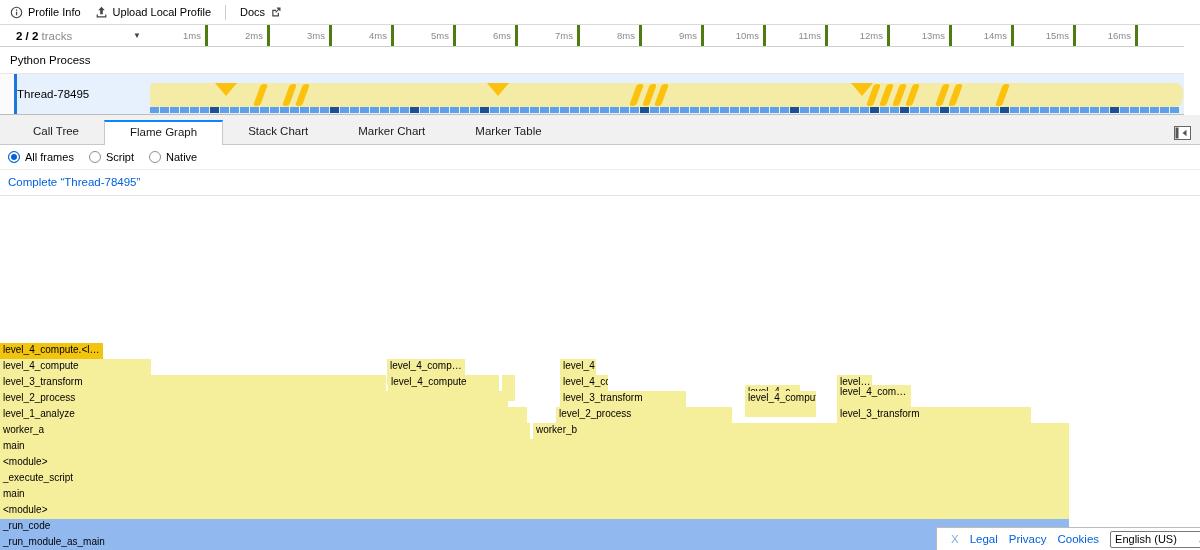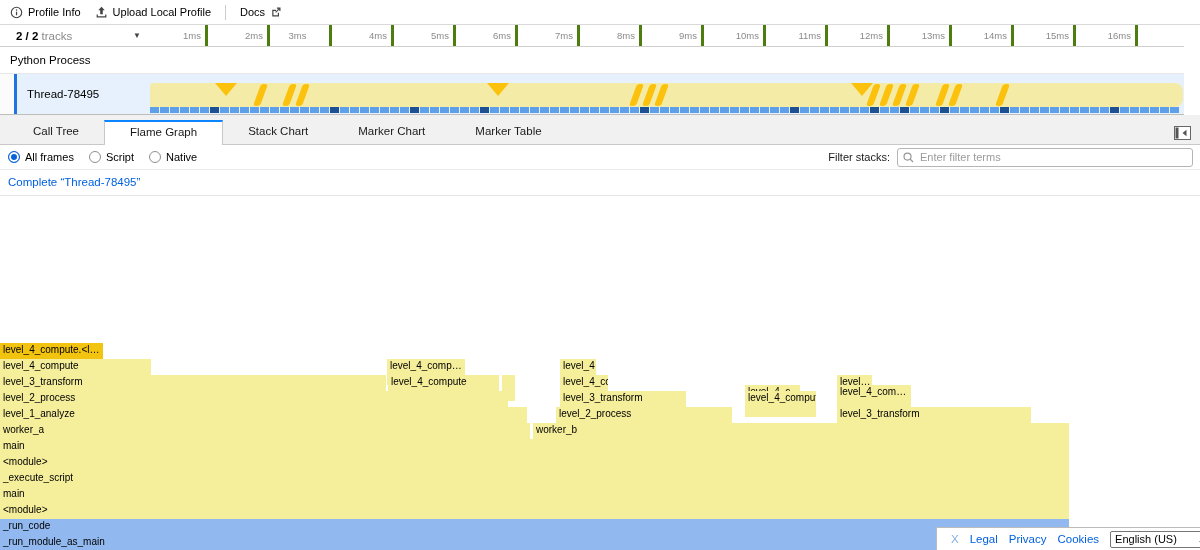--- a/index.html
+++ b/index.html
@@ -25,21 +25,21 @@
   #ruler{position:absolute;left:150px;top:0;right:0;height:22px;overflow:hidden}
   .tick{position:absolute;top:0;height:21px;width:62px;border-right:3px solid #4d7c0f;
         color:#8a8a8a;font-size:9.5px;text-align:right;padding:5px 4px 0 0}
 
   
   #process-row{position:absolute;top:47px;left:0;width:1184px;height:27px;background:#fff;
                border-bottom:1px solid #e8e8e8;line-height:26px;padding-left:10px;font-size:11.5px}
   #thread-row{position:absolute;top:74px;left:0;width:1184px;height:41px;background:#fbfbfb;border-bottom:1px solid #bdbdbd}
   #thread-accent{position:absolute;left:14px;top:0;bottom:0;width:3px;background:var(--thread_accent)}
   #thread-label{position:absolute;left:17px;top:0;bottom:0;width:133px;background:var(--thread_bg);
-                line-height:40px;padding-left:10px;font-size:11.5px;cursor:pointer}
+                line-height:40px;font-size:11.5px;cursor:pointer}
   #track-graph{position:absolute;left:150px;top:0;right:0;bottom:0;background:var(--thread_bg);cursor:pointer}
   #track-fill{position:absolute;left:0;right:1px;top:9px;height:24px;background:var(--track_yellow);
               border-radius:4px 8px 8px 2px;overflow:hidden}
   .mk-tri{position:absolute;top:0;width:22px;height:13px;background:var(--marker_gold);
           clip-path:polygon(0 0,100% 0,50% 100%)}
   .mk-slash{position:absolute;top:1px;width:7px;height:22px;background:var(--marker_gold);
             border-radius:3px;transform:skewX(-20deg)}
   #track-samples{position:absolute;left:0;right:1px;top:33px;height:6px}
   .seg{position:absolute;top:0;height:6px;width:9px;background:var(--samples_blue)}
   .seg.dark{background:var(--samples_dark)}
@@ -131,21 +131,21 @@
 
   <div id="timeline-header">
     <div id="tracks-count">
       <b>2 / 2</b>
       <span class="muted">tracks</span>
     </div>
     <div id="tracks-dropdown">▼</div>
     <div id="ruler">
         <div class="tick" style="left: -4px;">1ms</div>
         <div class="tick" style="left: 58px;">2ms</div>
-        <div class="tick" style="left: 120px; text-align: center;">3ms</div>
+        <div class="tick" style="left: 120px;">3ms</div>
         <div class="tick" style="left: 182px;">4ms</div>
         <div class="tick" style="left: 244px;">5ms</div>
         <div class="tick" style="left: 306px; text-align: right;">6ms</div>
         <div class="tick" style="left: 368px;">7ms</div>
         <div class="tick" style="left: 430px;">8ms</div>
         <div class="tick" style="left: 492px;">9ms</div>
         <div class="tick" style="left: 554px;">10ms</div>
         <div class="tick" style="left: 616px;">11ms</div>
         <div class="tick" style="left: 678px;">12ms</div>
         <div class="tick" style="left: 740px;">13ms</div>
@@ -310,30 +310,20 @@
         </div>
         <div class="radio-item">
           <span class="radio"></span>
           <span>Script</span>
         </div>
         <div class="radio-item">
           <span class="radio"></span>
           <span>Native</span>
         </div>
       </div>
-    <div id="filter-right">
-      <span id="filter-label">Filter stacks:</span>
-      <span id="filter-input-wrap">
-        <span id="filter-search-icon"><svg width="13" height="13" viewBox="0 0 16 16">
-              <circle cx="6.8" cy="6.8" r="4.3" fill="none" stroke="#999" stroke-width="1.5"></circle>
-              <path d="M10.2 10.2l3.4 3.4" stroke="#999" stroke-width="1.5"></path>
-            </svg></span>
-        <input id="filter-input" type="text" placeholder="Enter filter terms" style="">
-      </span>
-    </div>
   </div>
 
   <div id="breadcrumb-row">
     <span id="breadcrumb">Complete “Thread-78495”</span>
   </div>
 
   <div id="flame">
       <div class="frame s" style="left: 0px; top: 147px; width: 103px;">level_4_compute.&lt;l…</div>
       <div class="frame y" style="left: 0px; top: 163px; width: 151px;">level_4_compute</div>
       <div class="frame y" style="left: 387px; top: 163px; width: 78px;">level_4_comp…</div>

